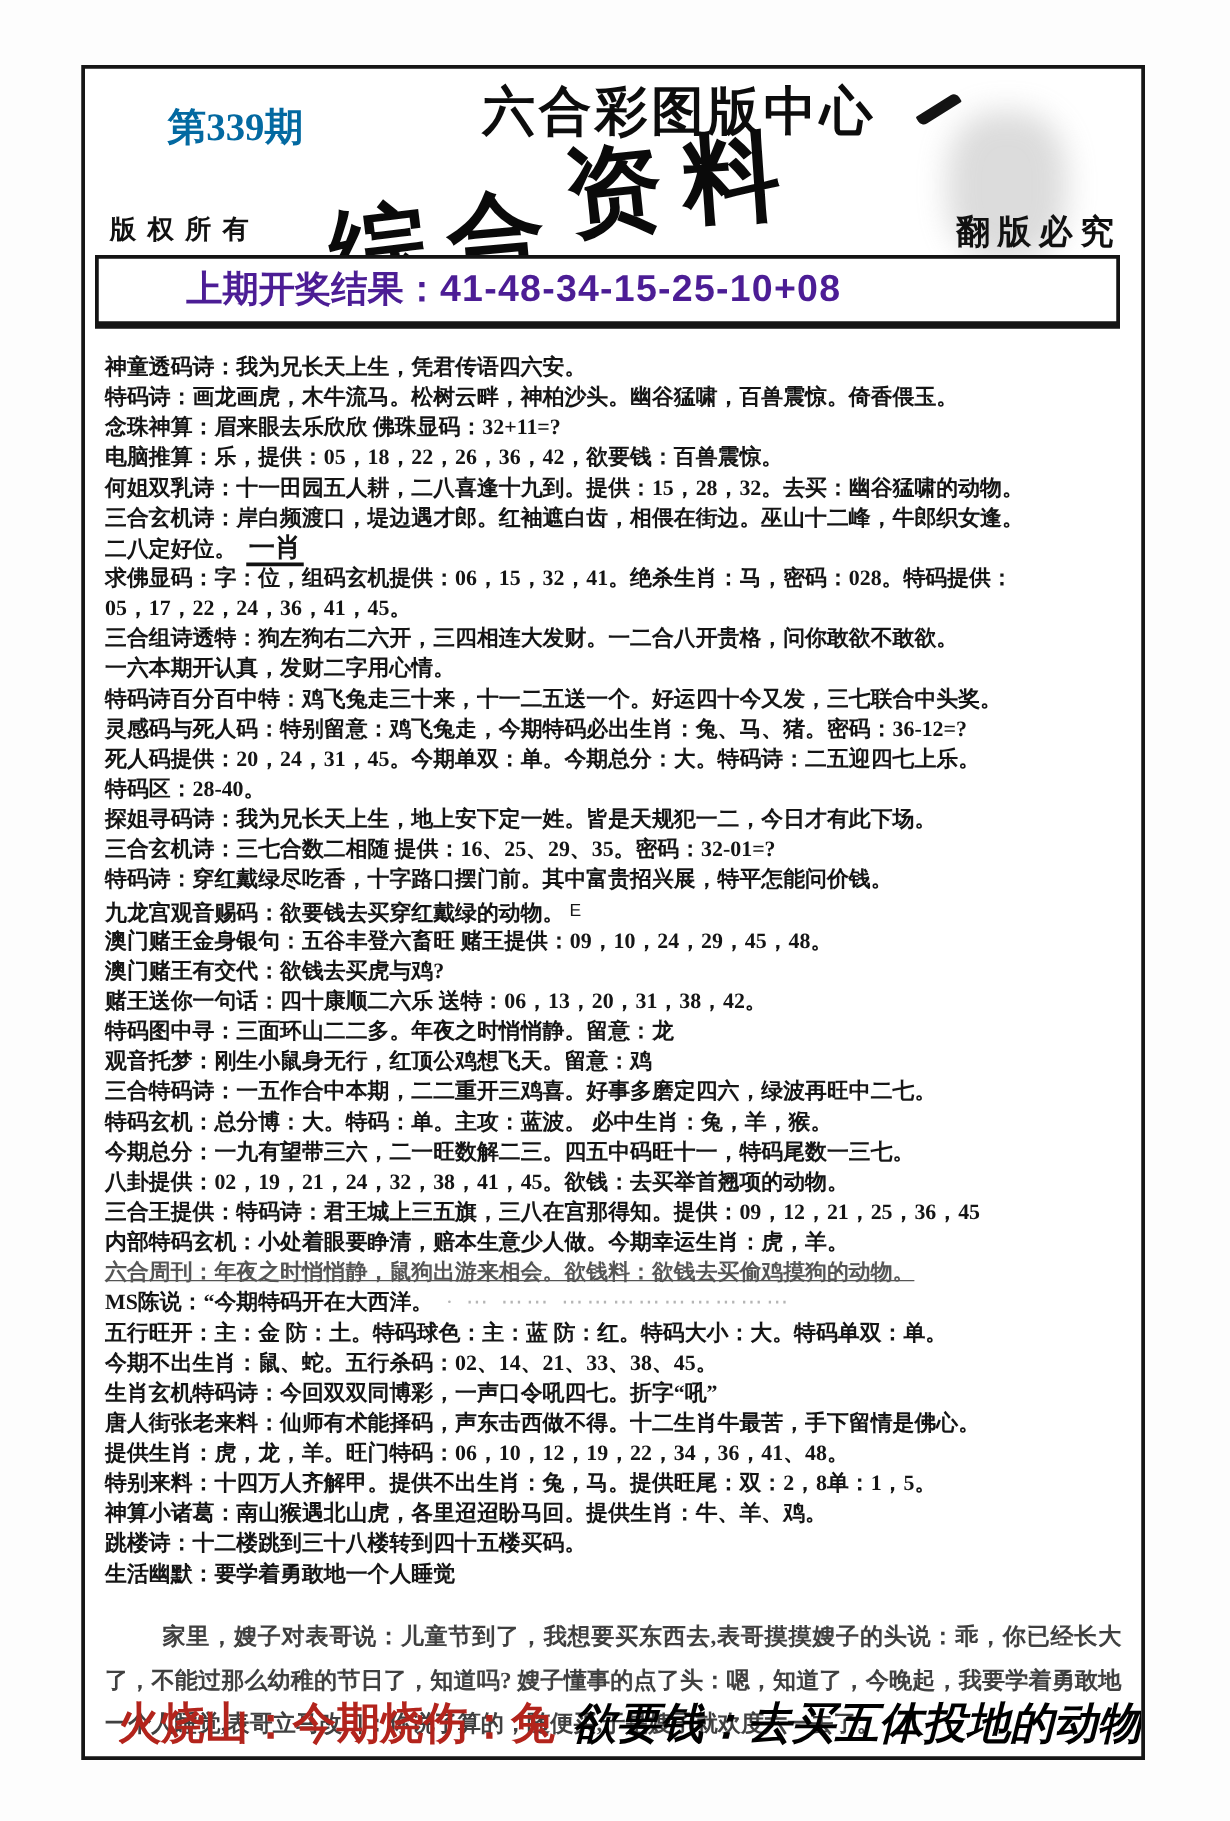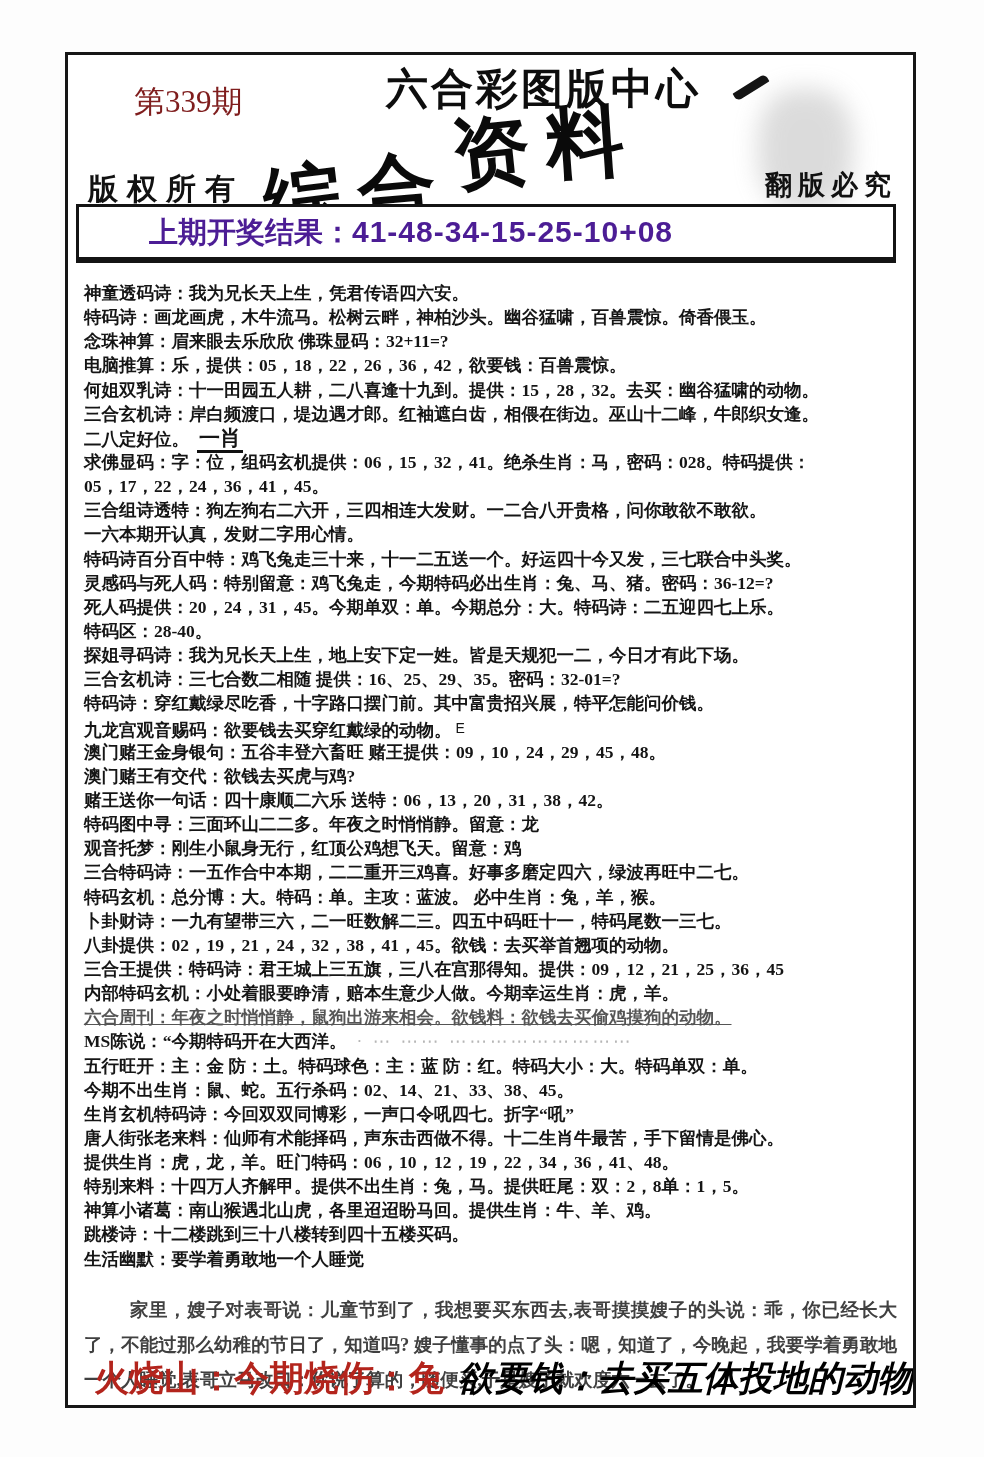--- a/index.html
+++ b/index.html
@@ -6,36 +6,36 @@
   body{
     width:984px;height:1457px;position:relative;background:#fdfdfd;
     font-family:"Liberation Serif","DejaVu Serif",serif;
     -webkit-font-smoothing:antialiased;
   }
   .sheet{
     position:absolute;left:65px;top:52px;width:845px;height:1350px;
     border:3px solid #161616;background:#fff;overflow:hidden;
   }
   
-  .issue{position:absolute;left:66px;top:26px;font-size:31px;font-weight:normal;color:#7f1d1d;}
+  .issue{position:absolute;left:66px;top:26px;font-size:31px;font-weight:bold;color:#0369a1;}
   .main-title{
     position:absolute;left:318px;top:6px;font-size:42px;font-weight:900;color:#0d0d0d;
     letter-spacing:3px;white-space:nowrap;
   }
   .swash{position:absolute;left:664px;top:28px;width:38px;height:9px;background:#141414;
     transform:rotate(-32deg);border-radius:1px 5px 1px 5px;}
   .smudge{position:absolute;left:690px;top:34px;width:95px;height:120px;background:#9a9a9a;
     opacity:.35;filter:blur(12px);border-radius:40%;}
   .logo{position:absolute;left:196px;top:34px;white-space:nowrap;font-weight:900;color:#0a0a0a;}
   .logo span{display:inline-block;font-size:78px;margin-right:16px;transform-origin:center;}
   .logo .c0{transform:translateY(60px) rotate(-7deg);}
   .logo .c1{transform:translateY(50px) rotate(-5deg);}
   .logo .c2{transform:translateY(12px) rotate(-6deg);}
   .logo .c3{transform:translateY(2px) rotate(-4deg);}
-  .copy-left{position:absolute;left:20px;top:114px;font-size:30px;font-weight:bold;
+  .copy-left{position:absolute;left:20px;top:114px;font-size:21px;font-weight:bold;
     letter-spacing:9px;color:#111;white-space:nowrap;}
   .copy-right{position:absolute;right:16px;top:112px;font-size:27px;font-weight:bold;
     letter-spacing:6px;color:#111;white-space:nowrap;font-family:Liberation Serif, serif;}
   
   .result-box{
     position:absolute;left:8px;top:149px;width:814px;height:50px;
     border:3px solid #141414;border-bottom-width:6px;background:#fff;
   }
   .result-text{
     padding-left:70px;line-height:50px;font-size:29px;font-weight:bold;color:#e8231a;
@@ -100,21 +100,21 @@
       <div class="line"><span>三合玄机诗：三七合数二相随 提供：16、25、29、35。密码：32-01=?</span></div>
       <div class="line"><span>特码诗：穿红戴绿尽吃香，十字路口摆门前。其中富贵招兴展，特平怎能问价钱。</span></div>
       <div class="line"><span>九龙宫观音赐码：欲要钱去买穿红戴绿的动物。</span><span class="note-small">E</span></div>
       <div class="line"><span>澳门赌王金身银句：五谷丰登六畜旺 赌王提供：09，10，24，29，45，48。</span></div>
       <div class="line"><span>澳门赌王有交代：欲钱去买虎与鸡?</span></div>
       <div class="line"><span>赌王送你一句话：四十康顺二六乐 送特：06，13，20，31，38，42。</span></div>
       <div class="line"><span>特码图中寻：三面环山二二多。年夜之时悄悄静。留意：龙</span></div>
       <div class="line"><span>观音托梦：刚生小鼠身无行，红顶公鸡想飞天。留意：鸡</span></div>
       <div class="line"><span>三合特码诗：一五作合中本期，二二重开三鸡喜。好事多磨定四六，绿波再旺中二七。</span></div>
       <div class="line"><span>特码玄机：总分博：大。特码：单。主攻：蓝波。  必中生肖：兔，羊，猴。</span></div>
-      <div class="line"><span>卜卦财诗：一九有望带三六，二一旺数解二三。四五中码旺十一，特码尾数一三七。</span></div>
+      <div class="line"><span>今期总分：一九有望带三六，二一旺数解二三。四五中码旺十一，特码尾数一三七。</span></div>
       <div class="line"><span>八卦提供：02，19，21，24，32，38，41，45。欲钱：去买举首翘项的动物。</span></div>
       <div class="line"><span>三合王提供：特码诗：君王城上三五旗，三八在宫那得知。提供：09，12，21，25，36，45</span></div>
       <div class="line"><span>内部特码玄机：小处着眼要睁清，赔本生意少人做。今期幸运生肖：虎，羊。</span></div>
       <div class="line smeared"><span>六合周刊：年夜之时悄悄静，鼠狗出游来相会。欲钱料：欲钱去买偷鸡摸狗的动物。</span></div>
       <div class="line"><span>MS陈说：“今期特码开在大西洋。</span><span class="faded">· ⋯ ⋯⋯ ⋯⋯⋯⋯⋯⋯⋯⋯⋯</span></div>
       <div class="line"><span>五行旺开：主：金 防：土。特码球色：主：蓝 防：红。特码大小：大。特码单双：单。</span></div>
       <div class="line"><span>今期不出生肖：鼠、蛇。五行杀码：02、14、21、33、38、45。</span></div>
       <div class="line"><span>生肖玄机特码诗：今回双双同博彩，一声口令吼四七。折字“吼”</span></div>
       <div class="line"><span>唐人街张老来料：仙师有术能择码，声东击西做不得。十二生肖牛最苦，手下留情是佛心。</span></div>
       <div class="line"><span>提供生肖：虎，龙，羊。旺门特码：06，10，12，19，22，34，36，41、48。</span></div>

